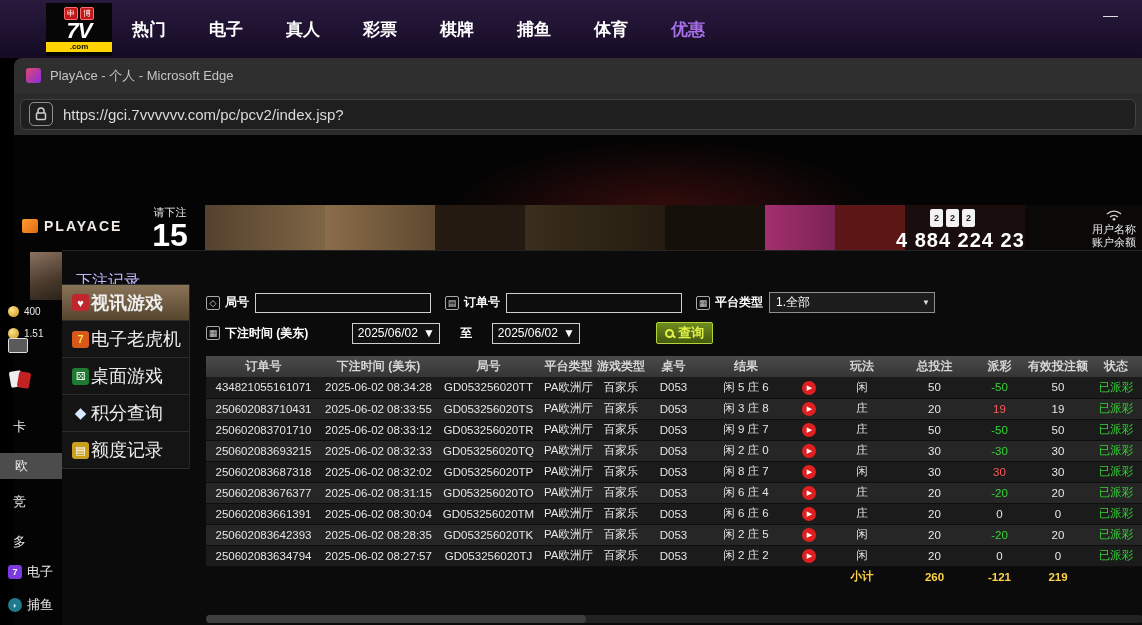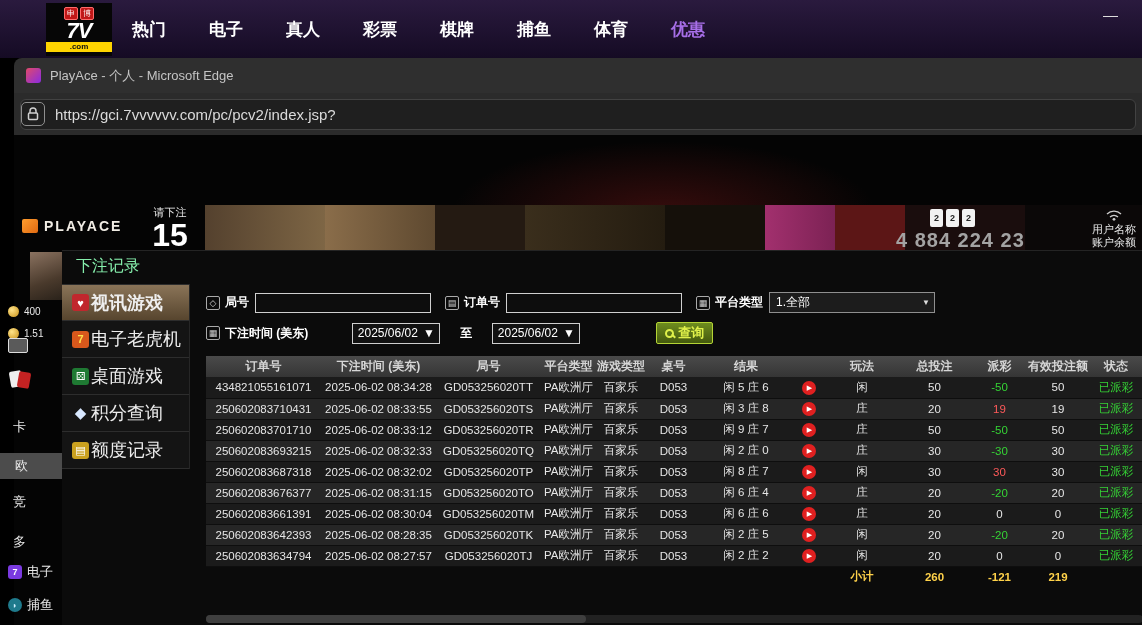--- a/index.html
+++ b/index.html
@@ -25,21 +25,21 @@
   
   .titlebar { position:absolute; left:14px; top:58px; width:1128px; height:35px; background:#2f2f2f;
               border-top-left-radius:8px; display:flex; align-items:center; padding-left:12px; }
   .favicon { width:15px; height:15px; border-radius:3px; margin-right:9px;
              background:linear-gradient(135deg,#e04a6a,#8a2be2); }
   .win-title { color:#c4c4c4; font-size:13px; }
   .min-btn { position:absolute; right:24px; top:6px; color:#ddd; font-size:15px; cursor:default; }
   .urlbar { position:absolute; left:14px; top:93px; width:1128px; height:42px; background:#2b2b2b;
             display:flex; align-items:center; padding:0 6px 0 6px; }
   .url-input { flex:1; height:31px; background:#1f1f1f; border:1px solid #424242; border-radius:6px;
-               display:flex; align-items:center; }
+               display:flex; align-items:center; padding-left:8px; }
   .lock-btn { width:24px; height:24px; border:1px solid #8f8f8f; border-radius:5px;
               display:flex; align-items:center; justify-content:center; margin-right:10px; }
   .url-text { color:#dadada; font-size:15px; }
 
   
   .game-area { position:absolute; left:14px; top:135px; width:1128px; height:490px; background:#040404; }
   .glow { position:absolute; left:420px; top:0; width:460px; height:110px;
           background:radial-gradient(ellipse at 50% 70%, rgba(130,25,25,.40), transparent 65%); }
   .strip { position:absolute; left:191px; top:70px; width:937px; height:45px; display:flex; }
   .strip span { height:45px; }
@@ -49,21 +49,21 @@
   .s7{width:70px;background:#5c1616;} .s8{width:120px;background:#1a0d0d;} .s9{width:117px;background:#0b0808;}
   .playace { position:absolute; left:8px; top:83px; display:flex; align-items:center; gap:6px; }
   .playace-mark { width:16px; height:14px; background:linear-gradient(135deg,#ff9d2e,#e06a12); border-radius:2px; }
   .playace-text { color:#f0ece4; font-size:14px; font-weight:bold; letter-spacing:2px; }
   .countdown { position:absolute; left:128px; top:70px; width:56px; text-align:center; }
   .cd-label { color:#e8e8e8; font-size:11px; }
   .cd-value { color:#fff; font-size:32px; font-weight:bold; line-height:30px; }
   .cards { position:absolute; left:916px; top:74px; display:flex; gap:3px; }
   .cards span { width:13px; height:18px; background:#f2f2f2; border-radius:2px; color:#222;
                 font-size:9px; font-weight:bold; text-align:center; line-height:18px; }
-  .bignum { position:absolute; left:882px; top:94px; color:#a3a3a3; font-size:20px; font-weight:bold; letter-spacing:1px; }
+  .bignum { position:absolute; left:882px; top:94px; color:#ffffff; font-size:20px; font-weight:bold; letter-spacing:1px; }
   .net-ic { position:absolute; left:1092px; top:72px; }
   .acct-labels { position:absolute; left:1078px; top:88px; color:#e6e6e6; font-size:11px; line-height:13px; text-align:left; }
 
   
   .avatar { position:absolute; left:30px; top:252px; width:32px; height:48px;
             background:linear-gradient(160deg,#8a7260,#4a3a2c 60%,#2a221a); }
   .left-rail { position:absolute; left:0; top:298px; width:62px; height:327px; }
   .left-rail>div { position:absolute; left:8px; display:flex; align-items:center; gap:5px;
                    color:#e8e8e8; font-size:13px; white-space:nowrap; cursor:pointer; }
   .left-rail>div:nth-of-type(1){top:8px; font-size:10px;}
@@ -83,21 +83,21 @@
   [data-icon="cards-icon"]::before{content:"";position:absolute;left:2px;top:1px;width:12px;height:16px;background:#eee;border-radius:2px;transform:rotate(-10deg);}
   [data-icon="cards-icon"]::after{content:"";position:absolute;left:10px;top:2px;width:12px;height:16px;background:#c42222;border-radius:2px;transform:rotate(10deg);}
   [data-icon="slot-icon"]{width:14px;height:14px;border-radius:3px;background:#7a3ae0;color:#fff;font-size:9px;font-weight:bold;}
   [data-icon="slot-icon"]::before{content:"7";}
   [data-icon="fish-icon"]{width:14px;height:14px;border-radius:50%;background:#1f7a8c;color:#cfefff;font-size:8px;}
   [data-icon="fish-icon"]::before{content:"◗";}
 
   
   .panel { position:absolute; left:62px; top:250px; width:1080px; height:375px; background:#0b0b0b;
            border-top:1px solid #242424; }
-  .panel-title { color:#86efac; font-size:16px; padding:5px 0 7px 14px; }
+  .panel-title { color:#c4b5fd; font-size:16px; padding:20px 0 7px 14px; }
   .menu { position:absolute; left:0; top:33px; width:128px; border-right:1px solid #262626; }
   .menu-item { height:37px; display:flex; align-items:center; padding-left:10px; gap:2px;
                background:#141414; border-bottom:1px solid #2d2d2d; color:#eee; font-size:18px; cursor:pointer; }
   .menu-item:first-of-type { border-top:1px solid #2d2d2d; }
   .menu-item.active { background:linear-gradient(180deg,#8a7458,#57452e); font-weight:bold; }
   .menu-ic { width:17px; height:17px; border-radius:3px; display:inline-flex; align-items:center;
              justify-content:center; font-size:11px; }
   [data-icon="video"]{background:#c0272d;color:#fff;} [data-icon="video"]::before{content:"♥";}
   [data-icon="slot"]{background:#d8581c;color:#ffe14a;font-weight:bold;} [data-icon="slot"]::before{content:"7";}
   [data-icon="table"]{background:#1f7a33;color:#fff;} [data-icon="table"]::before{content:"⚄";}

